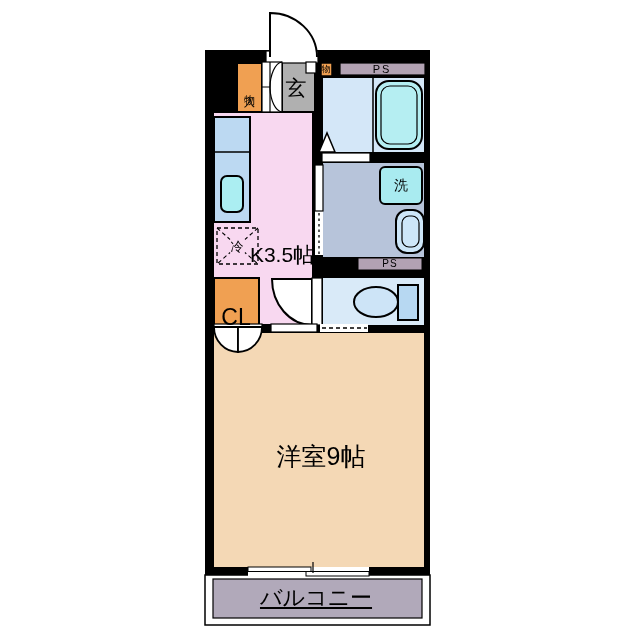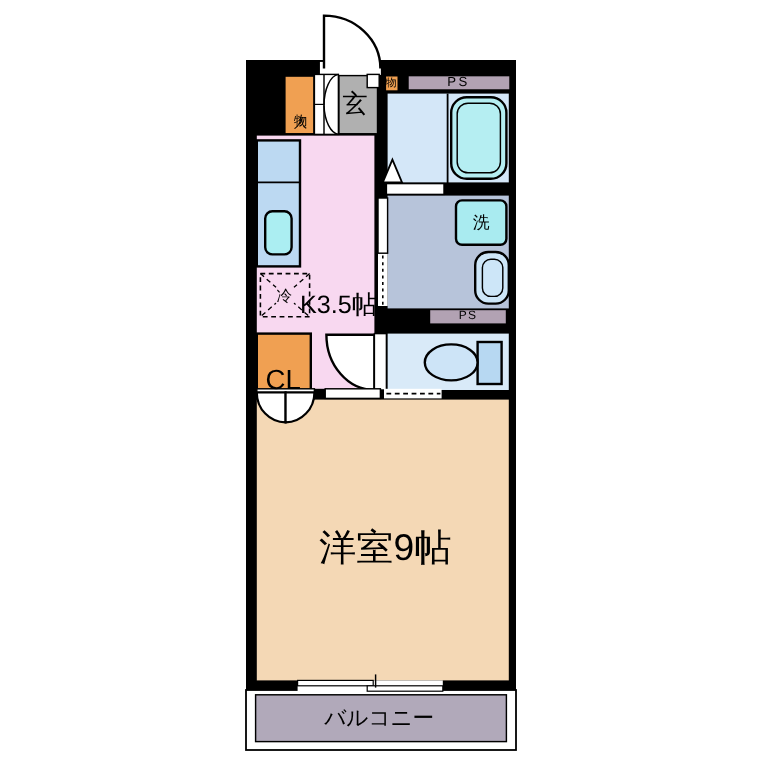--- a/index.html
+++ b/index.html
@@ -100,15 +100,15 @@
 
   <div class="lbl" style="left:296px;top:87px;font-size:21px;">玄</div>
   <div class="lbl lbl-v" style="left:249px;top:87px;font-size:11px;">物入</div>
   <div class="lbl" style="left:326px;top:69px;font-size:9px;">物</div>
   <div class="lbl" style="left:382px;top:69px;font-size:11px;letter-spacing:2px;">PS</div>
   <div class="lbl" style="left:401px;top:185px;font-size:14px;">洗</div>
   <div class="lbl" style="left:282px;top:206px;font-size:21px;margin-top:48px;">K3.5帖</div>
   <div class="lbl" style="left:237px;top:246px;font-size:13px;">冷</div>
   <div class="lbl" style="left:236px;top:317px;font-size:23px;">CL</div>
   <div class="lbl" style="left:390px;top:264px;font-size:10px;letter-spacing:1px;">PS</div>
-  <div class="lbl" style="left:321px;top:456px;font-size:31px;">洋室9帖</div>
-  <div class="lbl" style="left:316px;top:598px;font-size:18px;">バルコニー</div>
+  <div class="lbl" style="left:321px;top:456px;font-size:25px;">洋室9帖</div>
+  <div class="lbl" style="left:316px;top:598px;font-size:22px;text-decoration:underline;">バルコニー</div>
 </div>
 
 </body></html>

